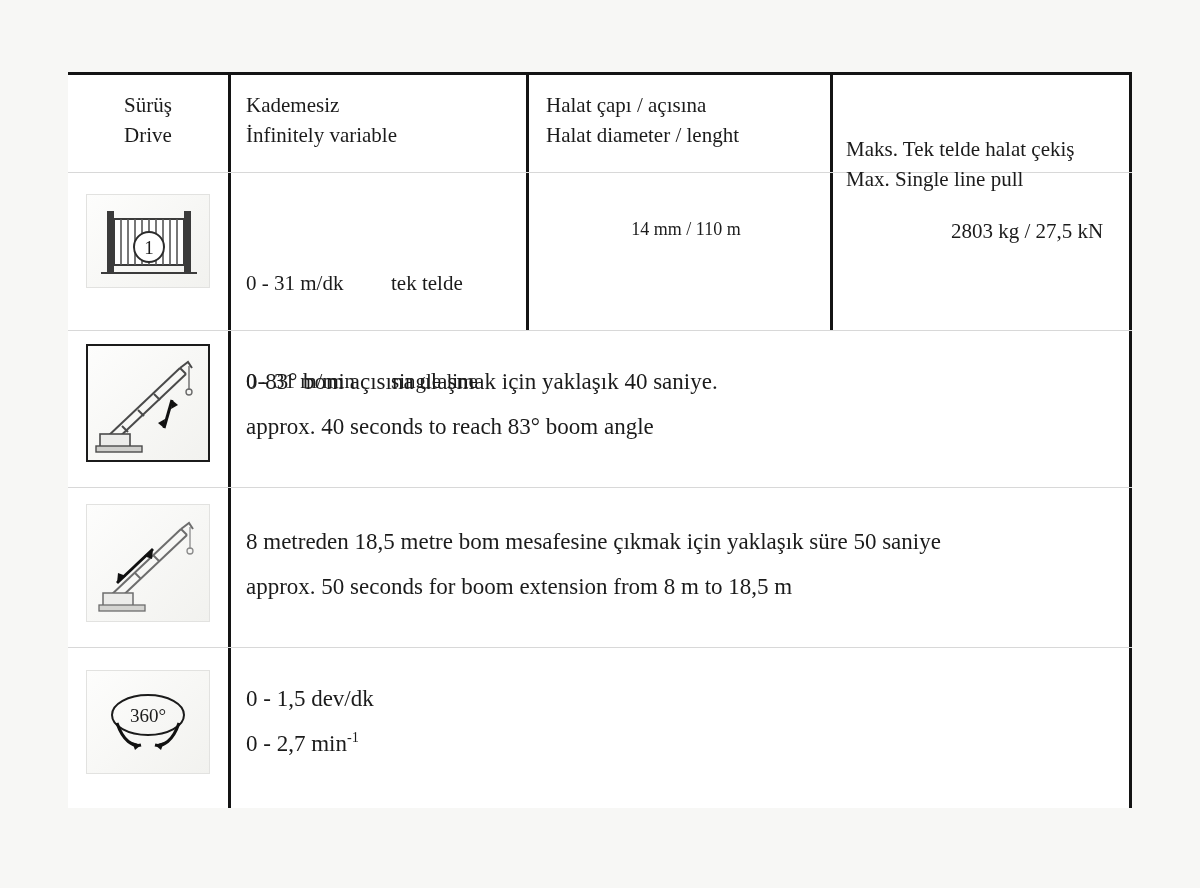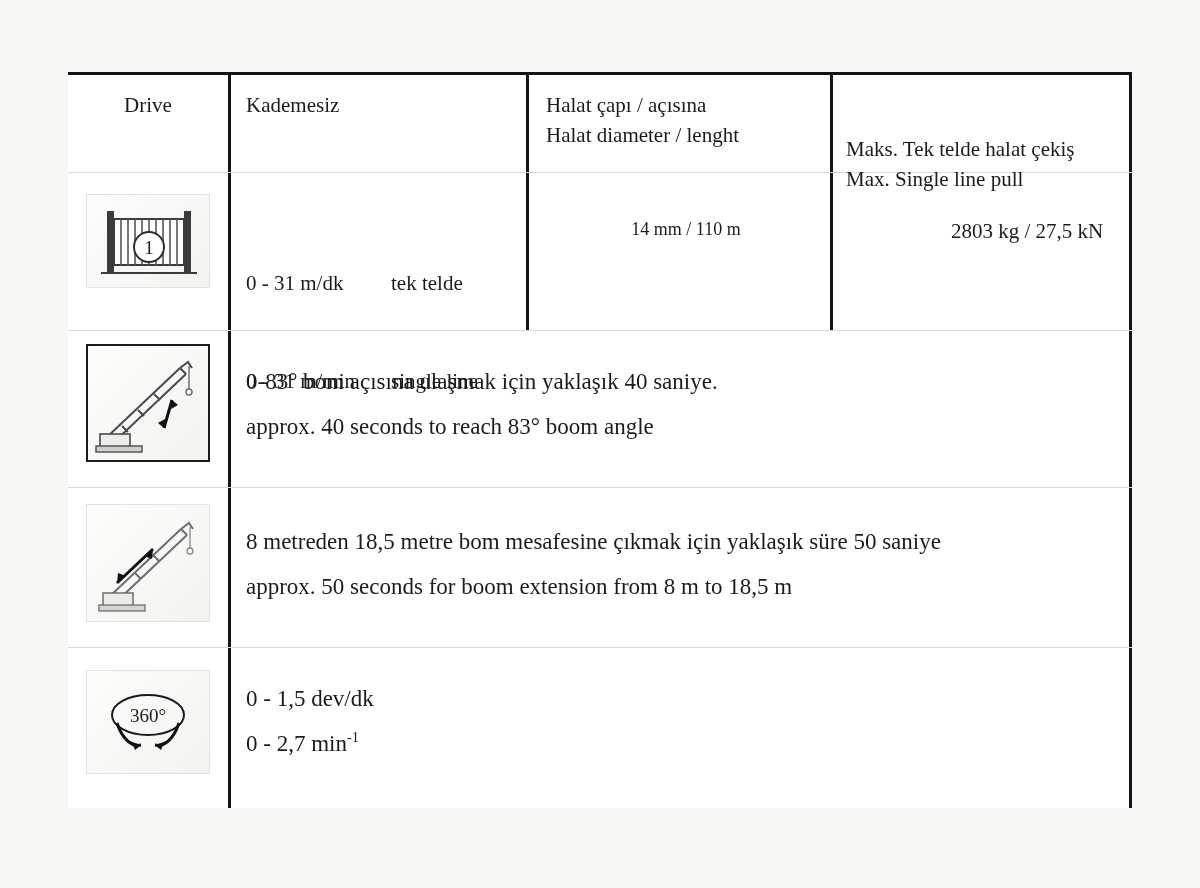--- a/index.html
+++ b/index.html
@@ -162,24 +162,26 @@
   <div class="rule-col1"></div>
   <div class="rule-col2"></div>
   <div class="rule-col3"></div>
 
   <div class="hline h1"></div>
   <div class="hline h2"></div>
   <div class="hline h3"></div>
   <div class="hline h4"></div>
 
   <div class="header-cell c0">
+    <span class="hline-title">Sürüş</span>
     <span class="hline-title">Drive</span>
   </div>
   <div class="header-cell c1">
     <span class="hline-title">Kademesiz</span>
+    <span class="hline-title">İnfinitely variable</span>
   </div>
   <div class="header-cell c2">
     <span class="hline-title">Halat çapı / açısına</span>
     <span class="hline-title">Halat diameter / lenght</span>
   </div>
   <div class="header-cell c3">
     <span class="hline-title">Maks. Tek telde halat çekiş</span>
     <span class="hline-title">Max. Single line pull</span>
   </div>
 

